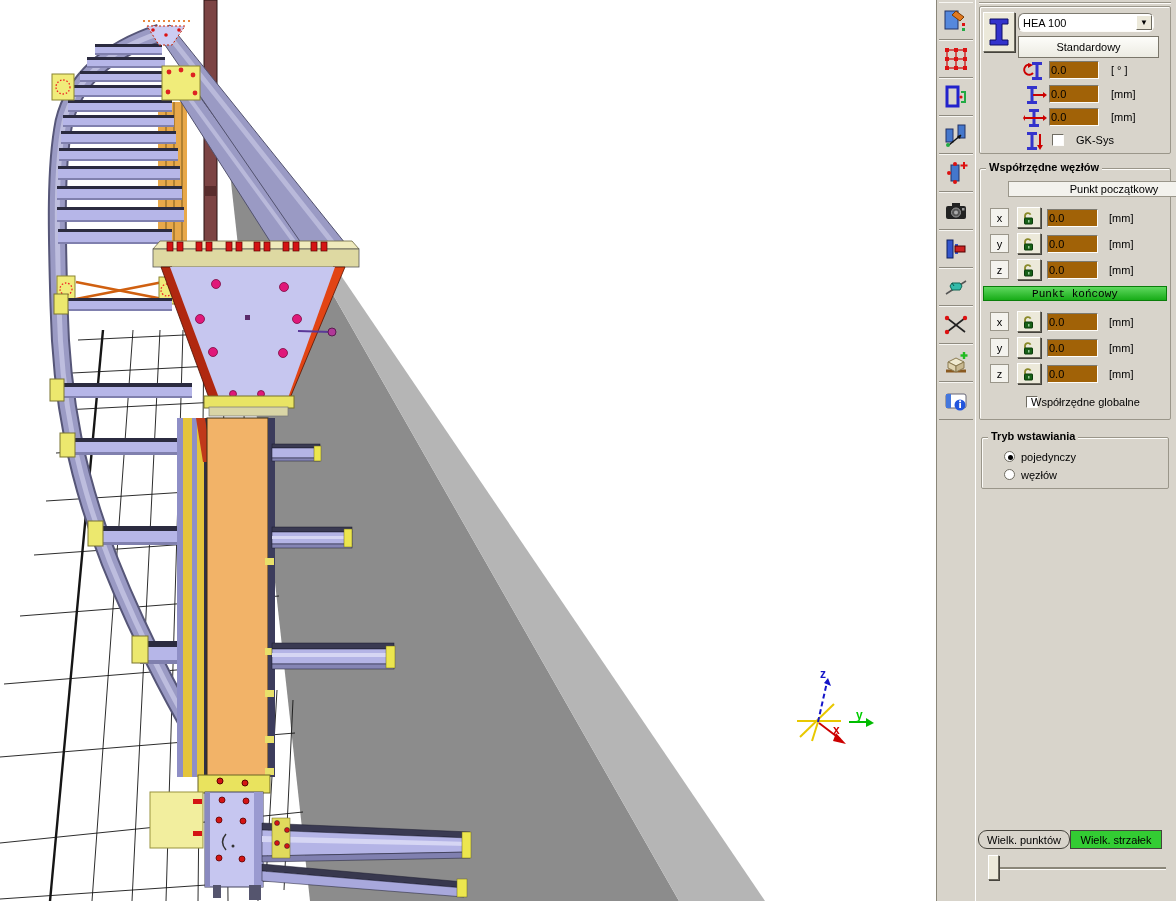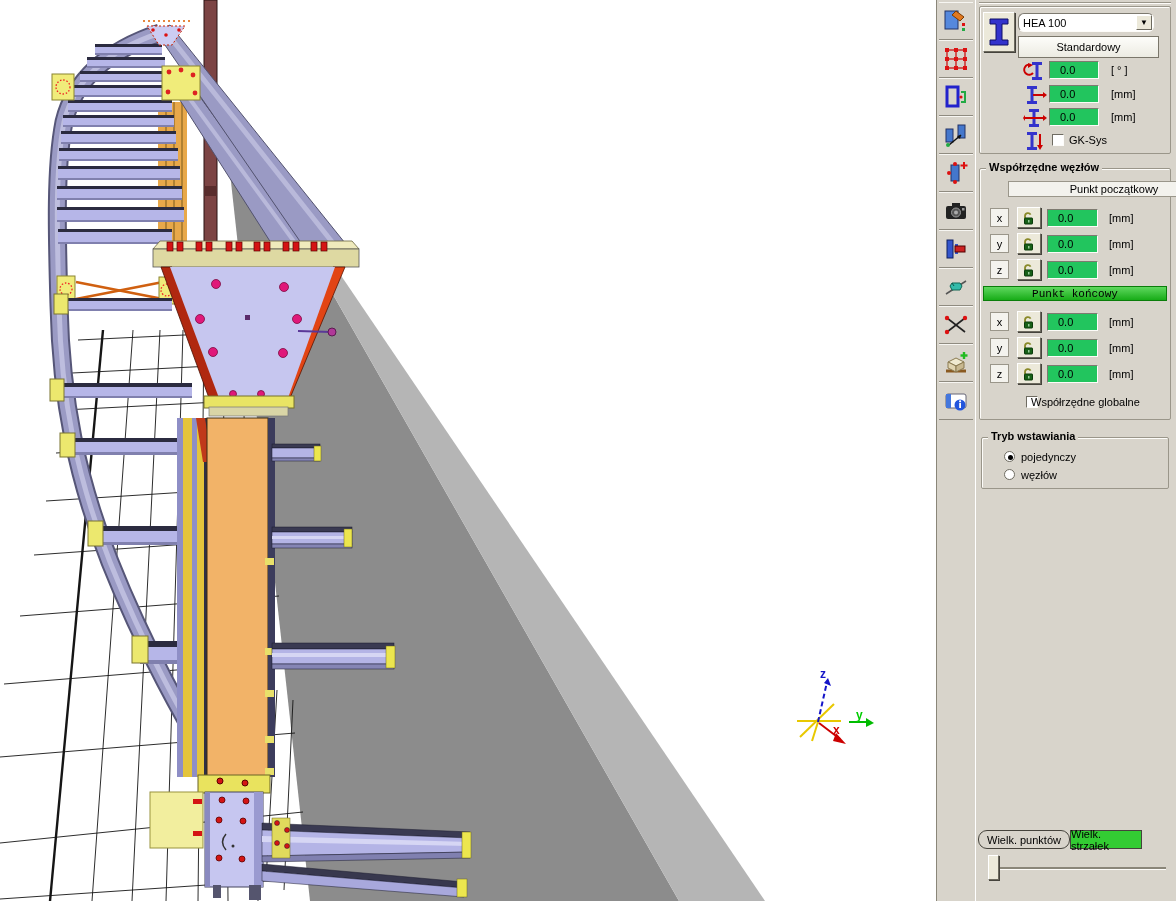--- a/index.html
+++ b/index.html
@@ -16,22 +16,22 @@
   .panel{position:absolute;left:975px;top:0;width:201px;height:901px;background:#d8d4cb;
          border-left:1px solid #fff;}
   .panel *{box-sizing:border-box;}
   .groupbox{position:absolute;border:1px solid #9a968a;border-radius:2px;
             box-shadow:1px 1px 0 #fdfcf9 inset;}
   .grouplabel{position:absolute;background:#d8d4cb;padding:0 3px;line-height:11px;z-index:3;font-weight:bold;}
   .btn{position:absolute;border:1px solid #7a766a;background:linear-gradient(180deg,#fdfdfa,#ecebe2);
        display:flex;align-items:center;justify-content:center;cursor:default;}
   .btn3d{position:absolute;background:#ece9da;border:1px solid;border-color:#fff #6d6a5f #6d6a5f #fff;
          box-shadow:1px 1px 0 #45433c;display:flex;align-items:center;justify-content:center;}
-  .field{position:absolute;background:#22c55e;border:1px solid;border-color:#7d7a70 #fdfcf9 #fdfcf9 #7d7a70;
-         padding-left:10px;line-height:16px;}
+  .field{position:absolute;background:#a16207;border:1px solid;border-color:#7d7a70 #fdfcf9 #fdfcf9 #7d7a70;
+         padding-left:1px;line-height:16px;}
   .unit{position:absolute;line-height:18px;}
   .hdr{position:absolute;background:#f3f2ed;border:1px solid #9a968a;
        display:flex;align-items:center;justify-content:center;}
   .hdr-green{position:absolute;background:linear-gradient(180deg,#5fd85f,#17ac17);
              border:1px solid #0a7d0a;display:flex;align-items:center;justify-content:center;color:#000;font-family:Liberation Mono, monospace;}
   .axisbtn{position:absolute;width:19px;height:19px;background:#f4f3ee;border:1px solid #9a968a;
            display:flex;align-items:center;justify-content:center;}
   .lockbtn{position:absolute;width:24px;height:21px;}
   .checkbox{position:absolute;width:12px;height:12px;background:#fff;border:1px solid;
             border-color:#6f6c62 #fdfcf9 #fdfcf9 #6f6c62;}
@@ -498,21 +498,21 @@
     <div class="field" style="left:73px;top:108px;width:50px;height:18px;">0.0</div>
     <div class="unit" style="left:135px;top:108px;">[mm]</div>
 
     <div style="position:absolute;left:47px;top:130px;width:24px;height:22px;">
       <svg width="24" height="22" viewBox="0 0 24 22">
         <path d="M4,2 h10 v3 h-3.5 v12 h3.5 v3 h-10 v-3 h3.5 v-12 h-3.5 z" fill="#3333cc"></path>
         <line x1="17" y1="4" x2="17" y2="16" stroke="#cc0000" stroke-width="2"></line>
         <polygon points="14,15 17,20 20,15" fill="#cc0000"></polygon>
       </svg></div>
     <div class="checkbox" style="left:76px;top:134px;"></div>
-    <div class="lbl" style="left:93px;top:134px;">GK-Sys</div>
+    <div class="lbl" style="left:100px;top:134px;">GK-Sys</div>
 
     <div class="groupbox" style="left:3px;top:168px;width:192px;height:252px;"></div>
     <div class="grouplabel" style="left:10px;top:162px;">Współrzędne węzłów</div>
     <div class="hdr" style="left:7px;top:181px;width:212px;height:16px;margin-left:25px;">
       <span>Punkt początkowy</span>
     </div>
 
     <div class="axisbtn" style="left:14px;top:208px;">
         <span>x</span>
       </div>
@@ -604,19 +604,19 @@
         <span class="dot"></span>
       </div>
     <div class="lbl" style="left:45px;top:451px;">pojedynczy</div>
     <div class="radio" style="left:28px;top:469px;"></div>
     <div class="lbl" style="left:45px;top:469px;">węzłów</div>
 
 
     <div class="tabbtn" style="left:2px;top:830px;width:92px;height:19px;background:#d8d4cb;border-radius:9px;">
       <span>Wielk. punktów</span>
     </div>
-    <div class="tabbtn" style="left:94px;top:830px;width:72px;height:19px;background:#33cc33;">
+    <div class="tabbtn" style="left:94px;top:830px;width:92px;height:19px;background:#33cc33;">
       <span>Wielk. strzałek</span>
     </div>
     <div class="slider-track" style="left:12px;top:867px;width:178px;"></div>
     <div class="slider-thumb" style="left:12px;top:855px;"></div>
   </div>
 </div>
 
 </body></html>

